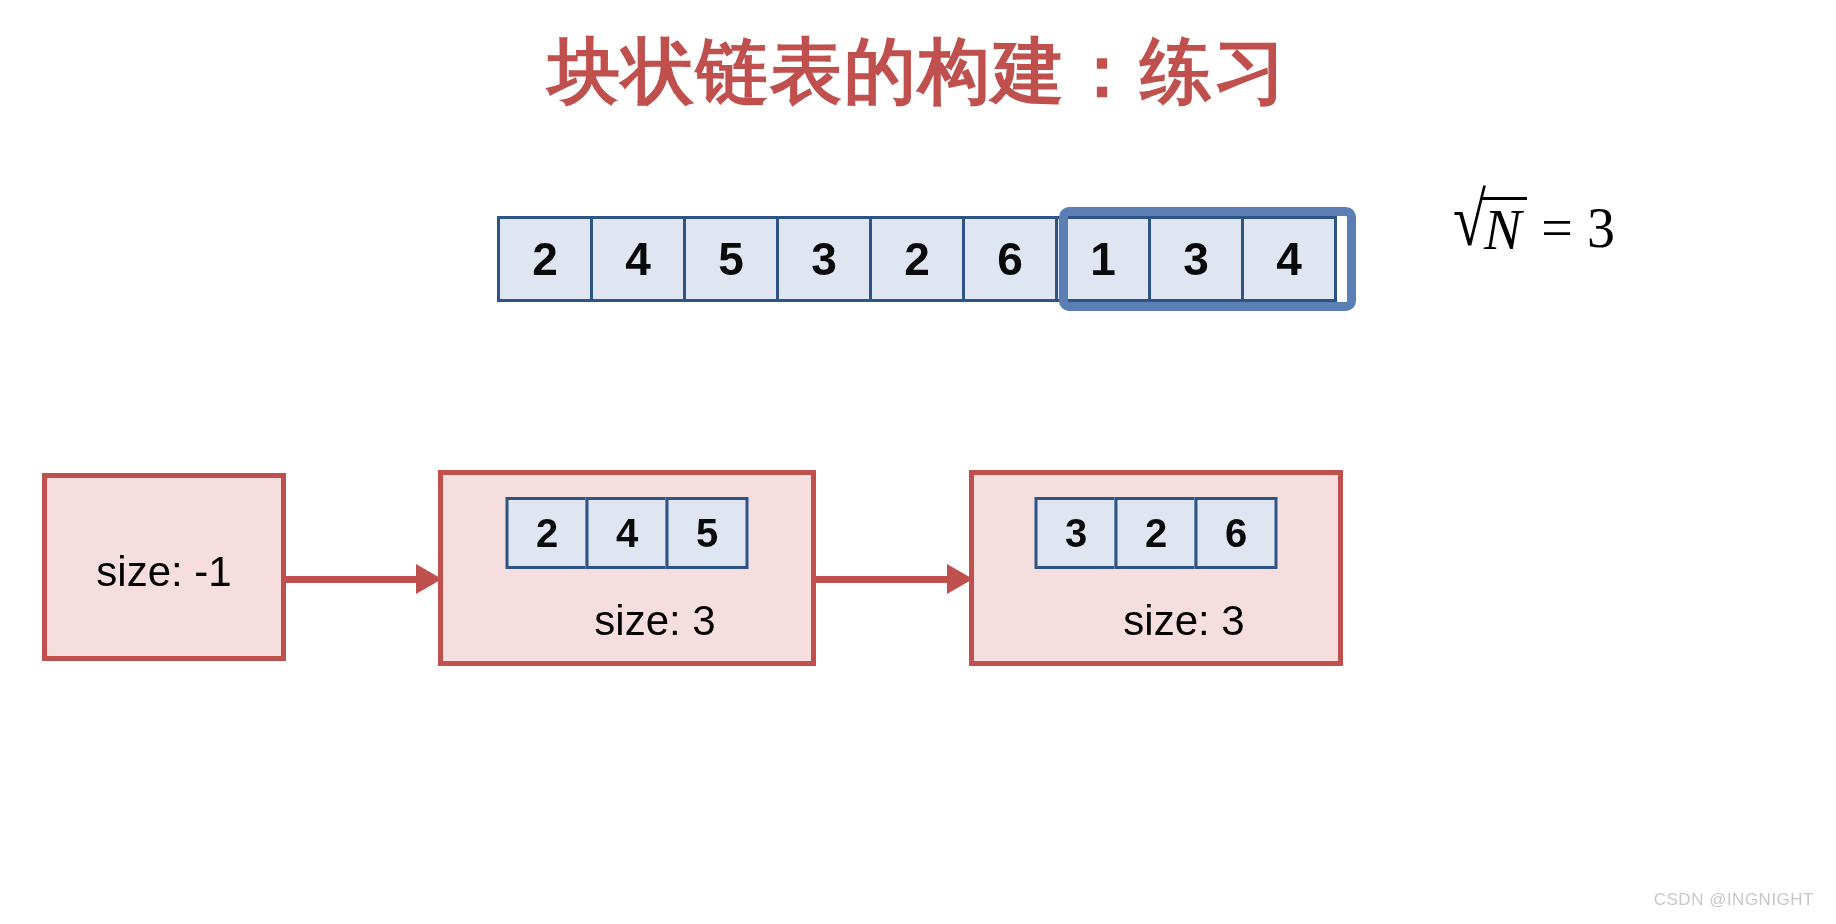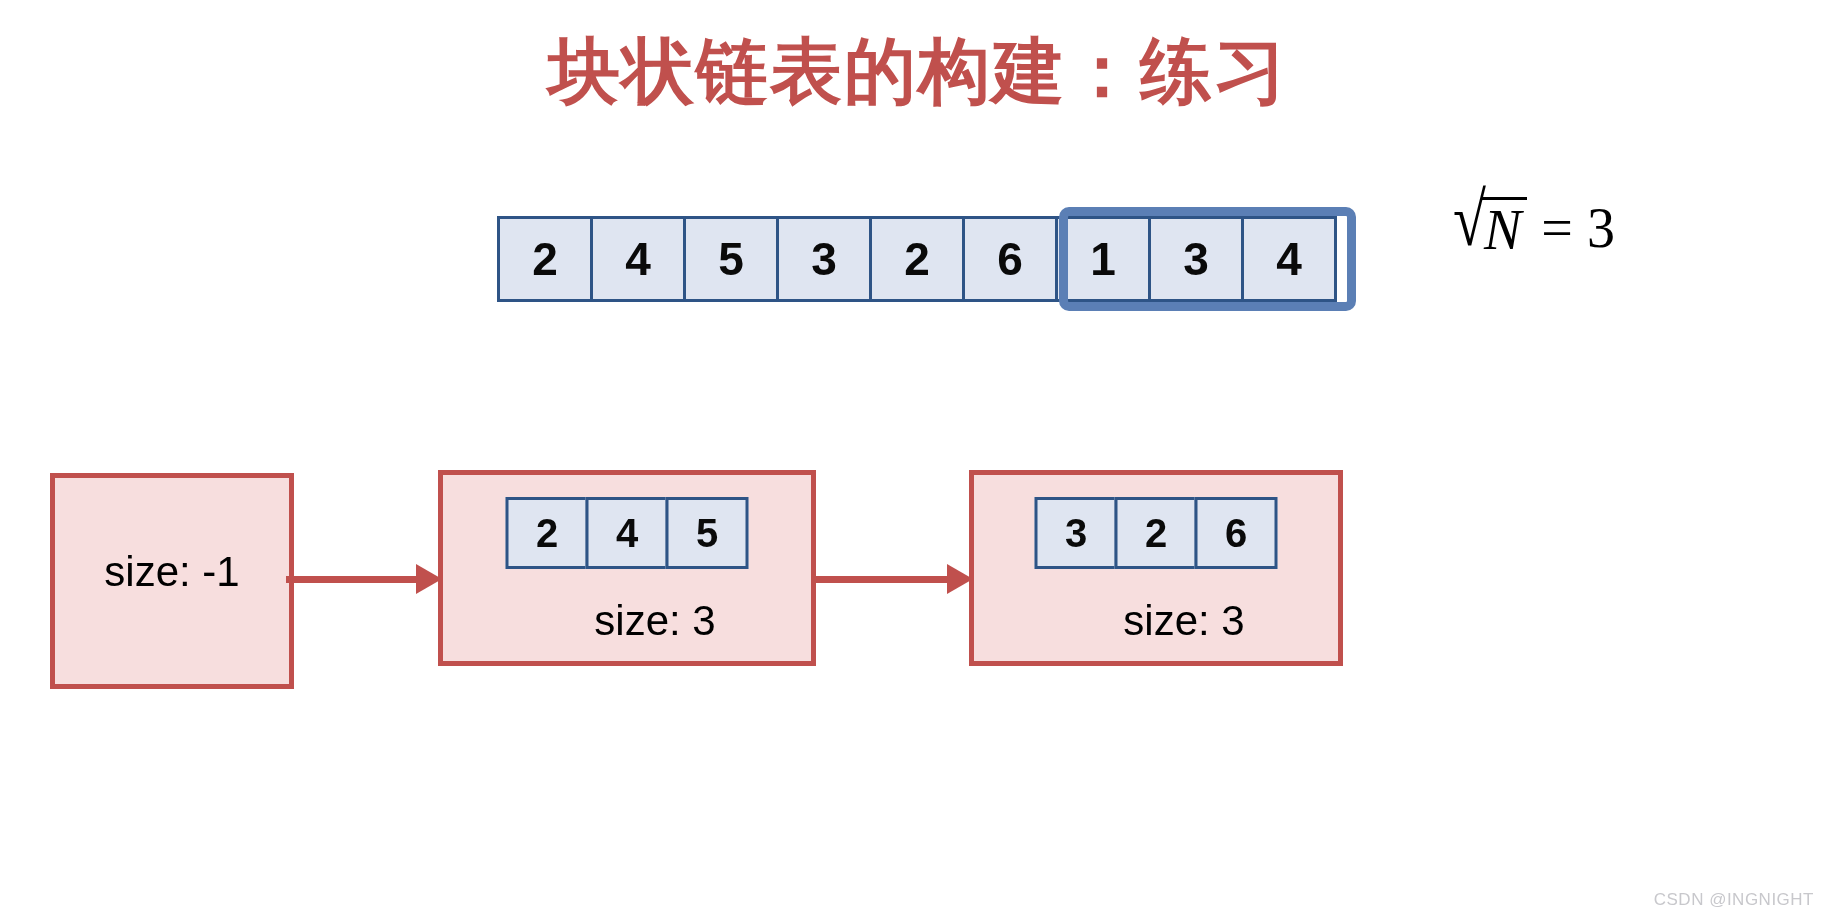--- a/index.html
+++ b/index.html
@@ -105,22 +105,21 @@
   .node {
     position: absolute;
     box-sizing: border-box;
     background: #F7DEDE;
     border: 5px solid #C0504D;
   }
   #node-head {
     left: 42px;
     top: 473px;
     width: 244px;
-    height: 216px;
-    margin-left: 8px;
+    height: 188px;
   }
   #node-1 {
     left: 438px;
     top: 470px;
     width: 378px;
     height: 196px;
   }
   #node-2 {
     left: 969px;
     top: 470px;

